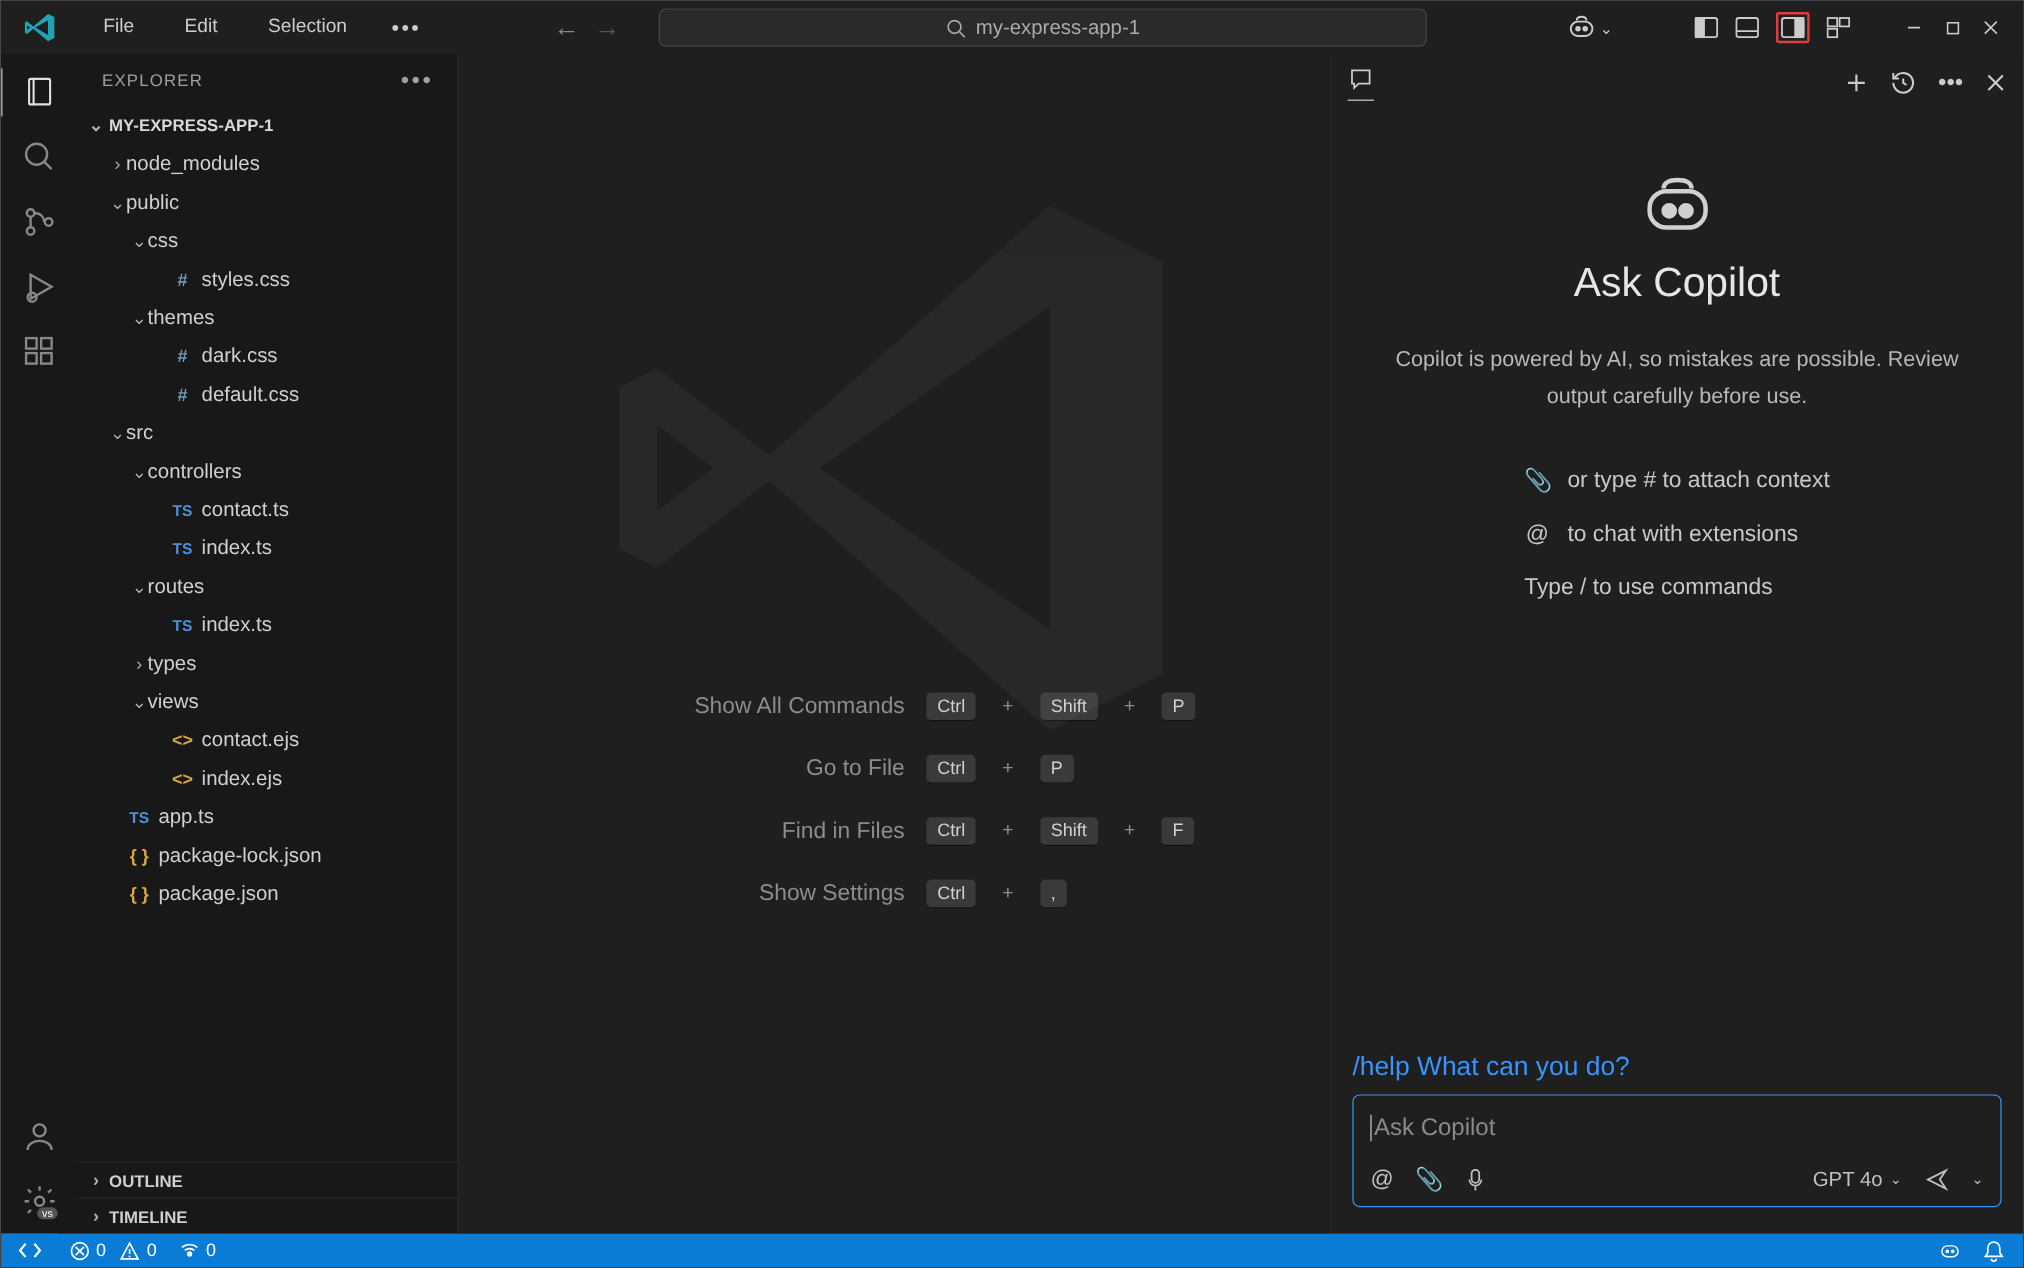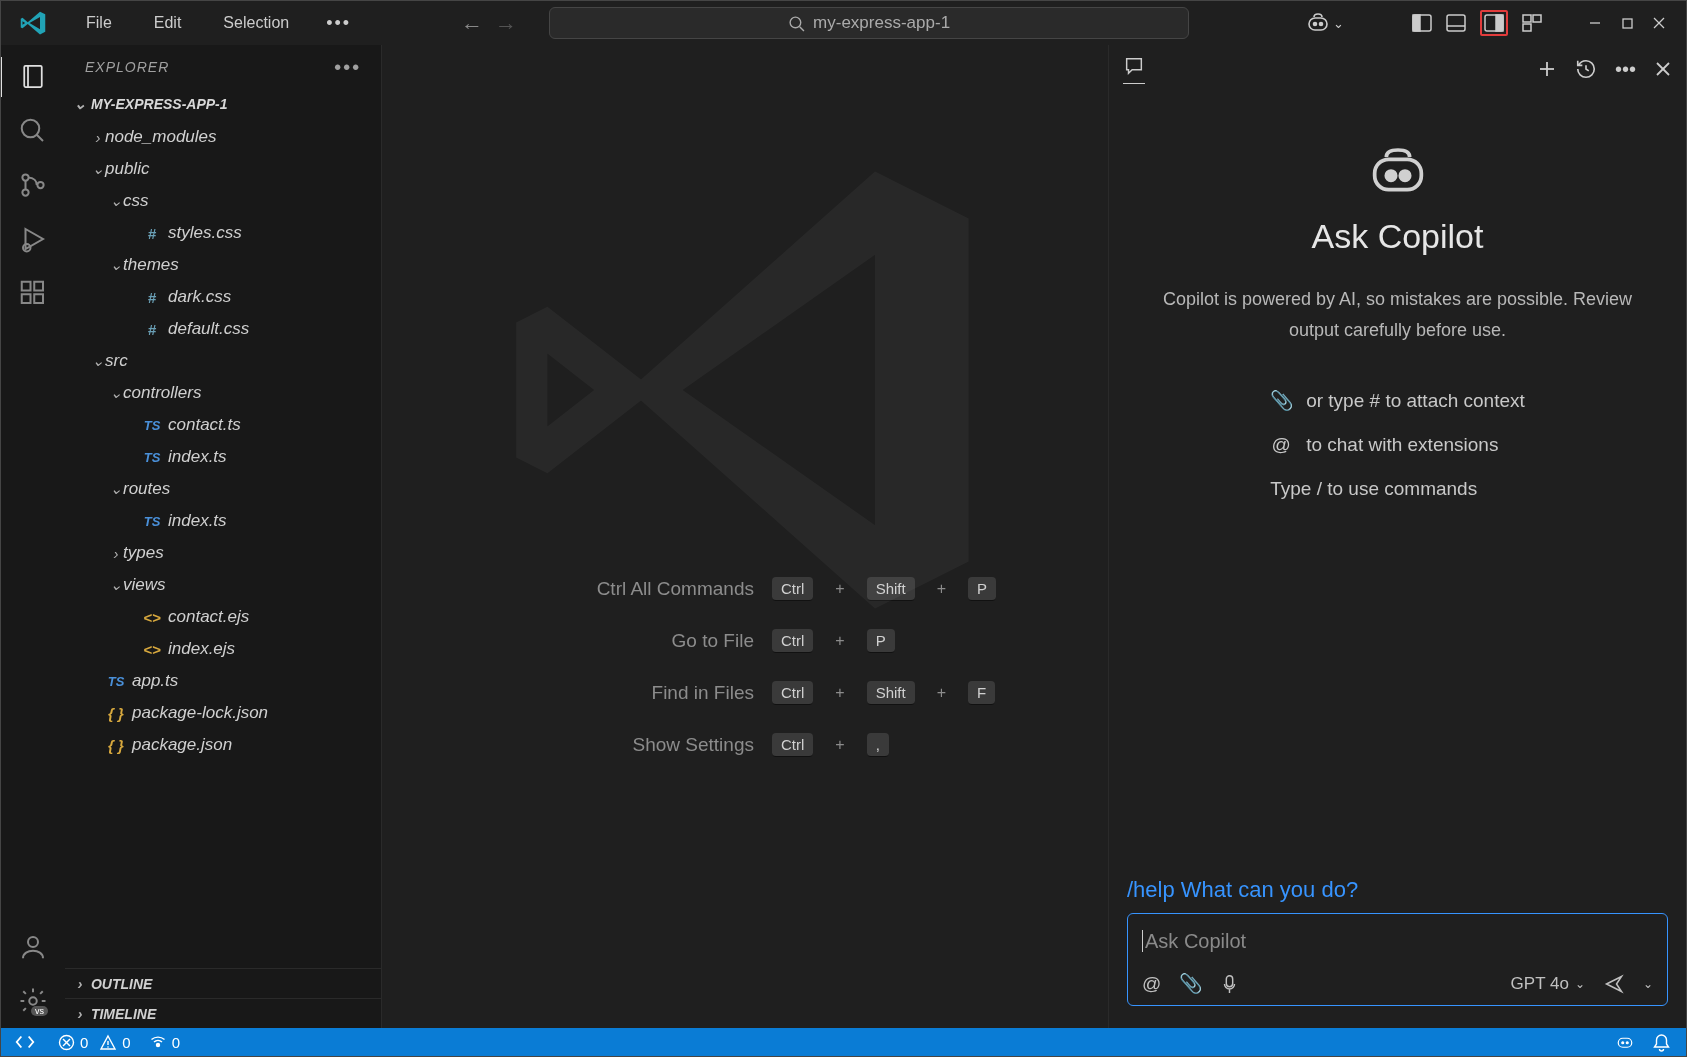--- a/index.html
+++ b/index.html
@@ -15,21 +15,21 @@
 .tb-icon { color:#cccccc; cursor:pointer; display:flex; align-items:center; }
 .tb-icon.hl { border:2px solid #e23c3c; padding:2px; border-radius:2px; }
 .wc-btn { width:18px; height:18px; color:#ccc; display:flex; align-items:center; justify-content:center; }
 .main-area { flex:1; display:flex; overflow:hidden; }
 .activity-bar { width:64px; background:#181818; display:flex; flex-direction:column; align-items:center; padding-top:12px; gap:14px; flex-shrink:0; }
 .ab-icon { width:40px; height:40px; color:#888; display:flex; align-items:center; justify-content:center; cursor:pointer; position:relative; }
 .ab-icon.active { color:#e0e0e0; }
 .ab-icon.active::before { content:""; position:absolute; left:-13px; top:0; bottom:0; width:2px; background:#e0e0e0; }
 .ab-spacer { flex:1; }
 .ab-badge { position:absolute; bottom:5px; right:5px; background:#555; color:#fff; font-size:9px; border-radius:6px; padding:0 4px; }
-.sidebar { width:316px; background:#181818; display:flex; flex-direction:column; flex-shrink:0;font-style:italic; }
+.sidebar { width:316px; background:#181818; display:flex; flex-direction:column; flex-shrink:0; }
 .sidebar-header { height:44px; display:flex; align-items:center; padding:0 20px; font-size:14px; color:#a0a0a0; letter-spacing:1px; }
 .sb-dots { margin-left:auto; font-size:20px; letter-spacing:2px; cursor:pointer; }
 .sb-section { height:30px; display:flex; align-items:center; padding-left:8px; font-size:14px; font-weight:600; color:#d8d8d8; cursor:pointer; }
 .tree { flex:1; overflow-y:auto; padding-top:2px; }
 .tree-row { height:32px; display:flex; align-items:center; font-size:17px; color:#d0d0d0; cursor:pointer; }
 .tw { width:14px; display:inline-flex; justify-content:center; color:#b0b0b0; font-size:15px; }
 .ficon { width:22px; text-align:center; font-size:15px; font-weight:600; margin-right:5px; }
 .ic-hash { color:#6a9fb5; }
 .ic-ts { color:#4a90d9; font-size:13px; }
 .ic-ejs { color:#d8a93e; }
@@ -305,21 +305,21 @@
     <div class="sb-bottom-section"><span class="tw">›</span>&nbsp;<span>OUTLINE</span></div>
     <div class="sb-bottom-section"><span class="tw">›</span>&nbsp;<span>TIMELINE</span></div>
   </div>
 
   <div class="editor">
     <svg class="watermark" viewBox="0 0 100 100">
         <path fill="#fff" d="M75 8L30 48 12 34l-6 3v26l6 3 18-14 45 40 18-9V17zM12 57V43l9 7zm63 19L38 50l37-26z"></path>
       </svg>
     <div class="shortcuts" id="shortcuts">
         <div class="sc-row">
-          <div class="sc-label">Ctrl All Commands</div>
+          <div class="sc-label">Show All Commands</div>
           <div class="sc-keys">
             <span class="key">Ctrl</span>
             <span>+</span>
             <span class="key">Shift</span>
             <span>+</span>
             <span class="key">P</span>
           </div>
         </div>
         <div class="sc-row">
           <div class="sc-label">Go to File</div>

